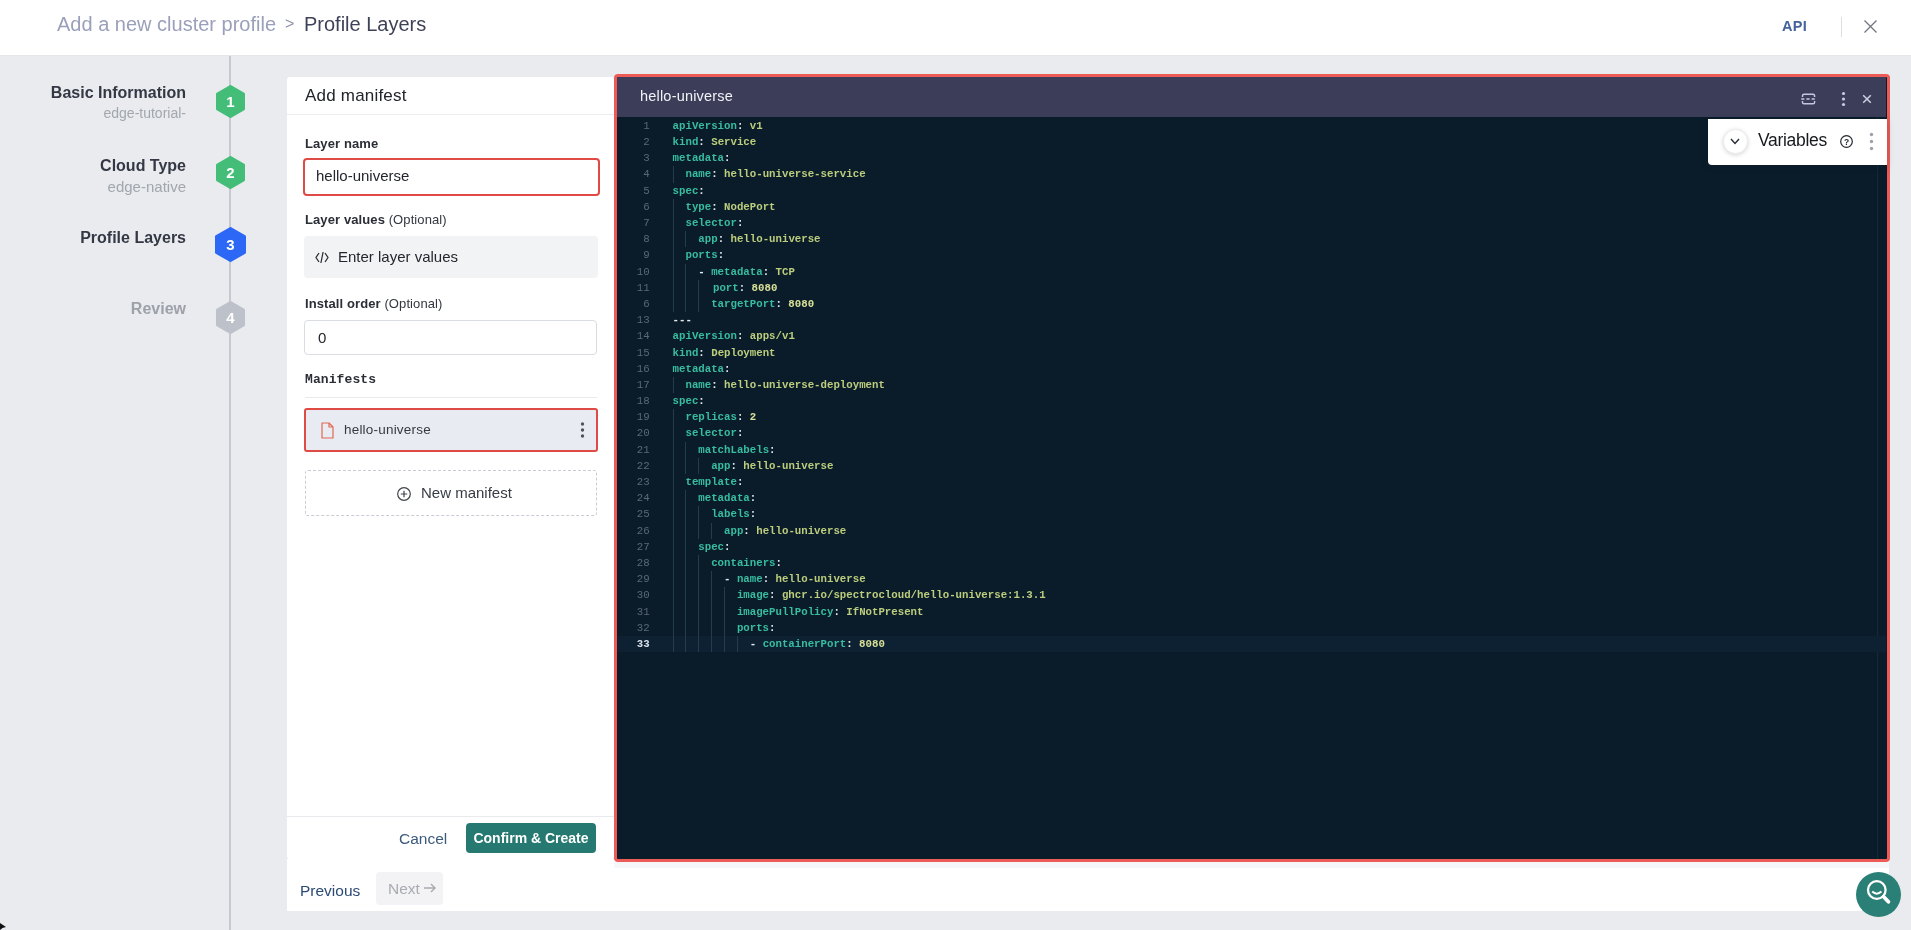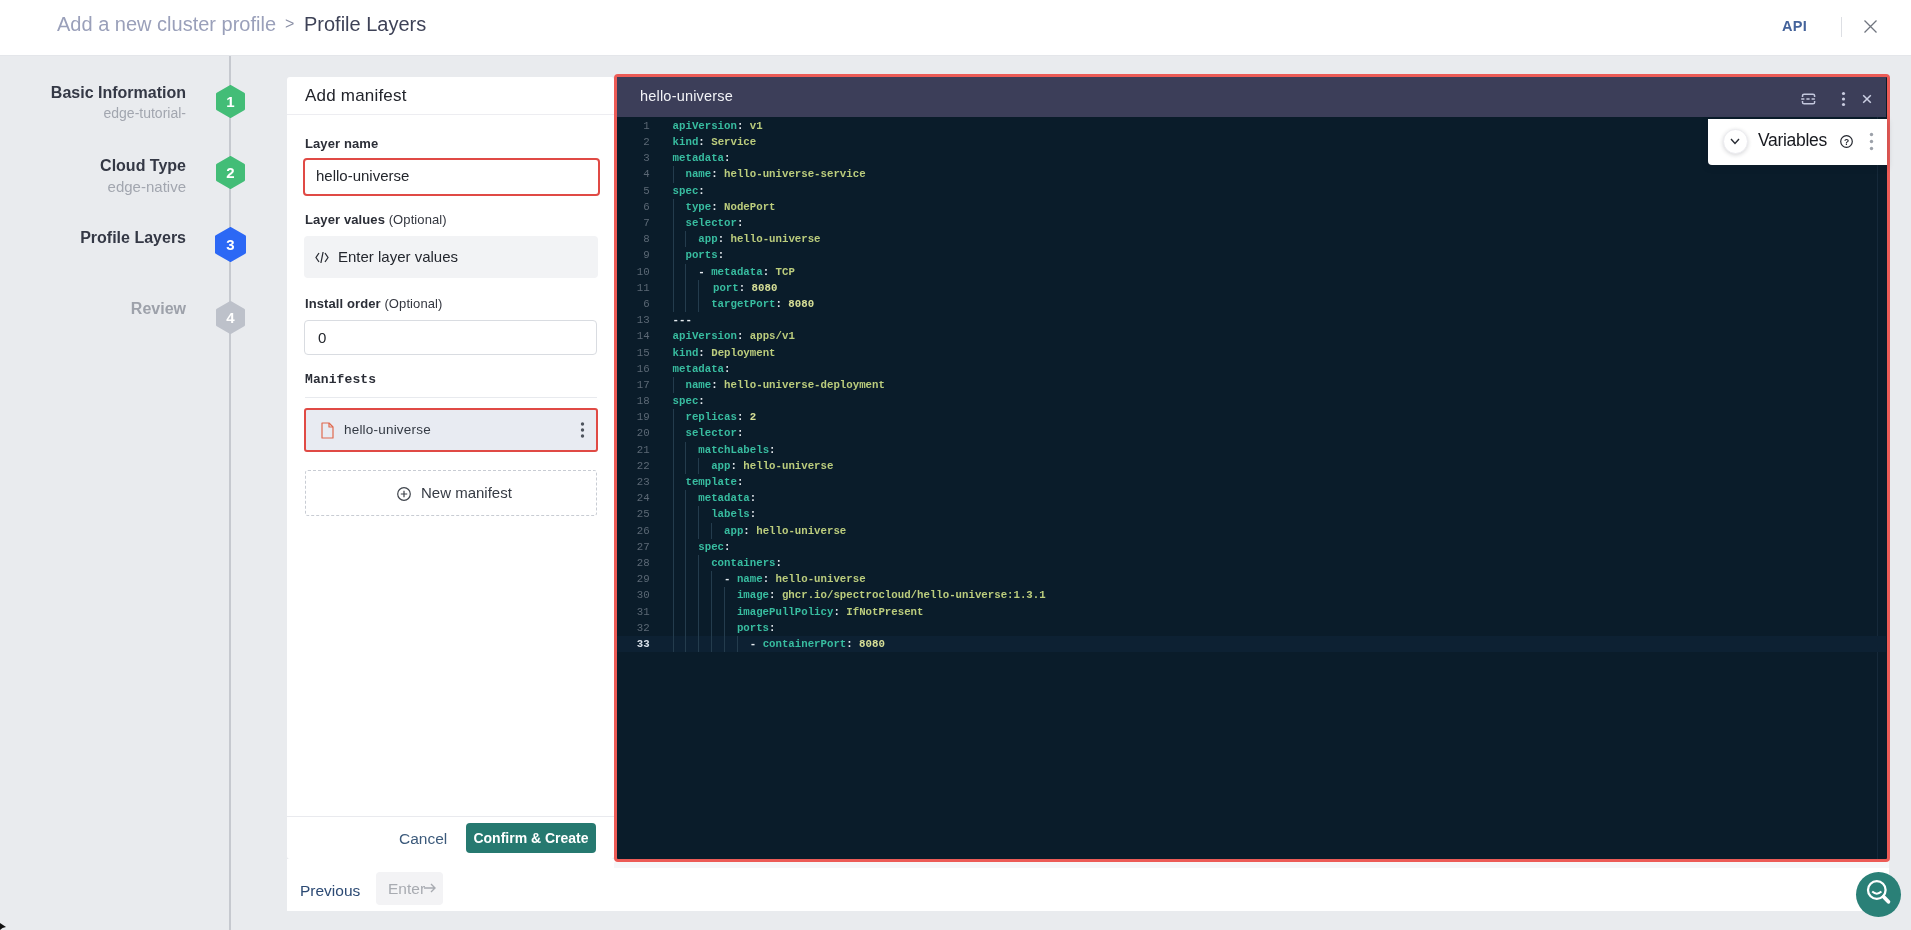--- a/index.html
+++ b/index.html
@@ -49,21 +49,21 @@
     <text x="15.5" y="17.5" dy="0.36em" text-anchor="middle" font-family="Liberation Sans" font-size="15" font-weight="700" fill="#fff">3</text>
   </svg>
 <svg style="position:absolute;left:215.5px;top:301.0px" width="29" height="33">
     <polygon points="14.5,1.5 27.5,9.0 27.5,24.0 14.5,31.5 1.5,24.0 1.5,9.0" fill="#bdc1ca" stroke="#bdc1ca" stroke-width="3" stroke-linejoin="round"></polygon>
     <text x="14.5" y="16.5" dy="0.36em" text-anchor="middle" font-family="Liberation Sans" font-size="15" font-weight="700" fill="#fff">4</text>
   </svg>
 
 <div class="abs" style="left:287px;top:859px;width:1602px;height:52px;background:#fff;"></div>
 <div class="abs" style="left:300px;top:882px;font-size:15.5px;color:#2c4a74;">Previous</div>
 <div class="abs" style="left:376px;top:872px;width:67px;height:33px;background:#f3f3f5;border-radius:4px;"></div>
-<div class="abs" style="left:388px;top:880px;font-size:15.5px;color:#a8abb1;">Enter</div>
+<div class="abs" style="left:388px;top:880px;font-size:15.5px;color:#a8abb1;">Next</div>
 <svg class="abs" style="left:423px;top:881px" width="14" height="14" viewBox="0 0 14 14">
   <path d="M1 7 H12 M8 3 L12 7 L8 11" stroke="#a8abb1" stroke-width="1.4" fill="none"></path>
 </svg>
 
 <div class="abs" style="left:287px;top:77px;width:327px;height:782px;background:#fff;border-radius:3px;"></div>
 <div class="abs" style="left:305px;top:86px;font-size:17px;font-weight:500;color:#22242b;letter-spacing:0.2px;">Add manifest</div>
 <div class="abs" style="left:287px;top:114px;width:327px;height:1px;background:#ededf1;"></div>
 
 <div class="lbl" style="left:305px;top:136px;">Layer name</div>
 <div class="abs" style="left:303px;top:158px;width:297px;height:38px;background:#fff;border:2.5px solid #e04a45;border-radius:4px;"></div>

